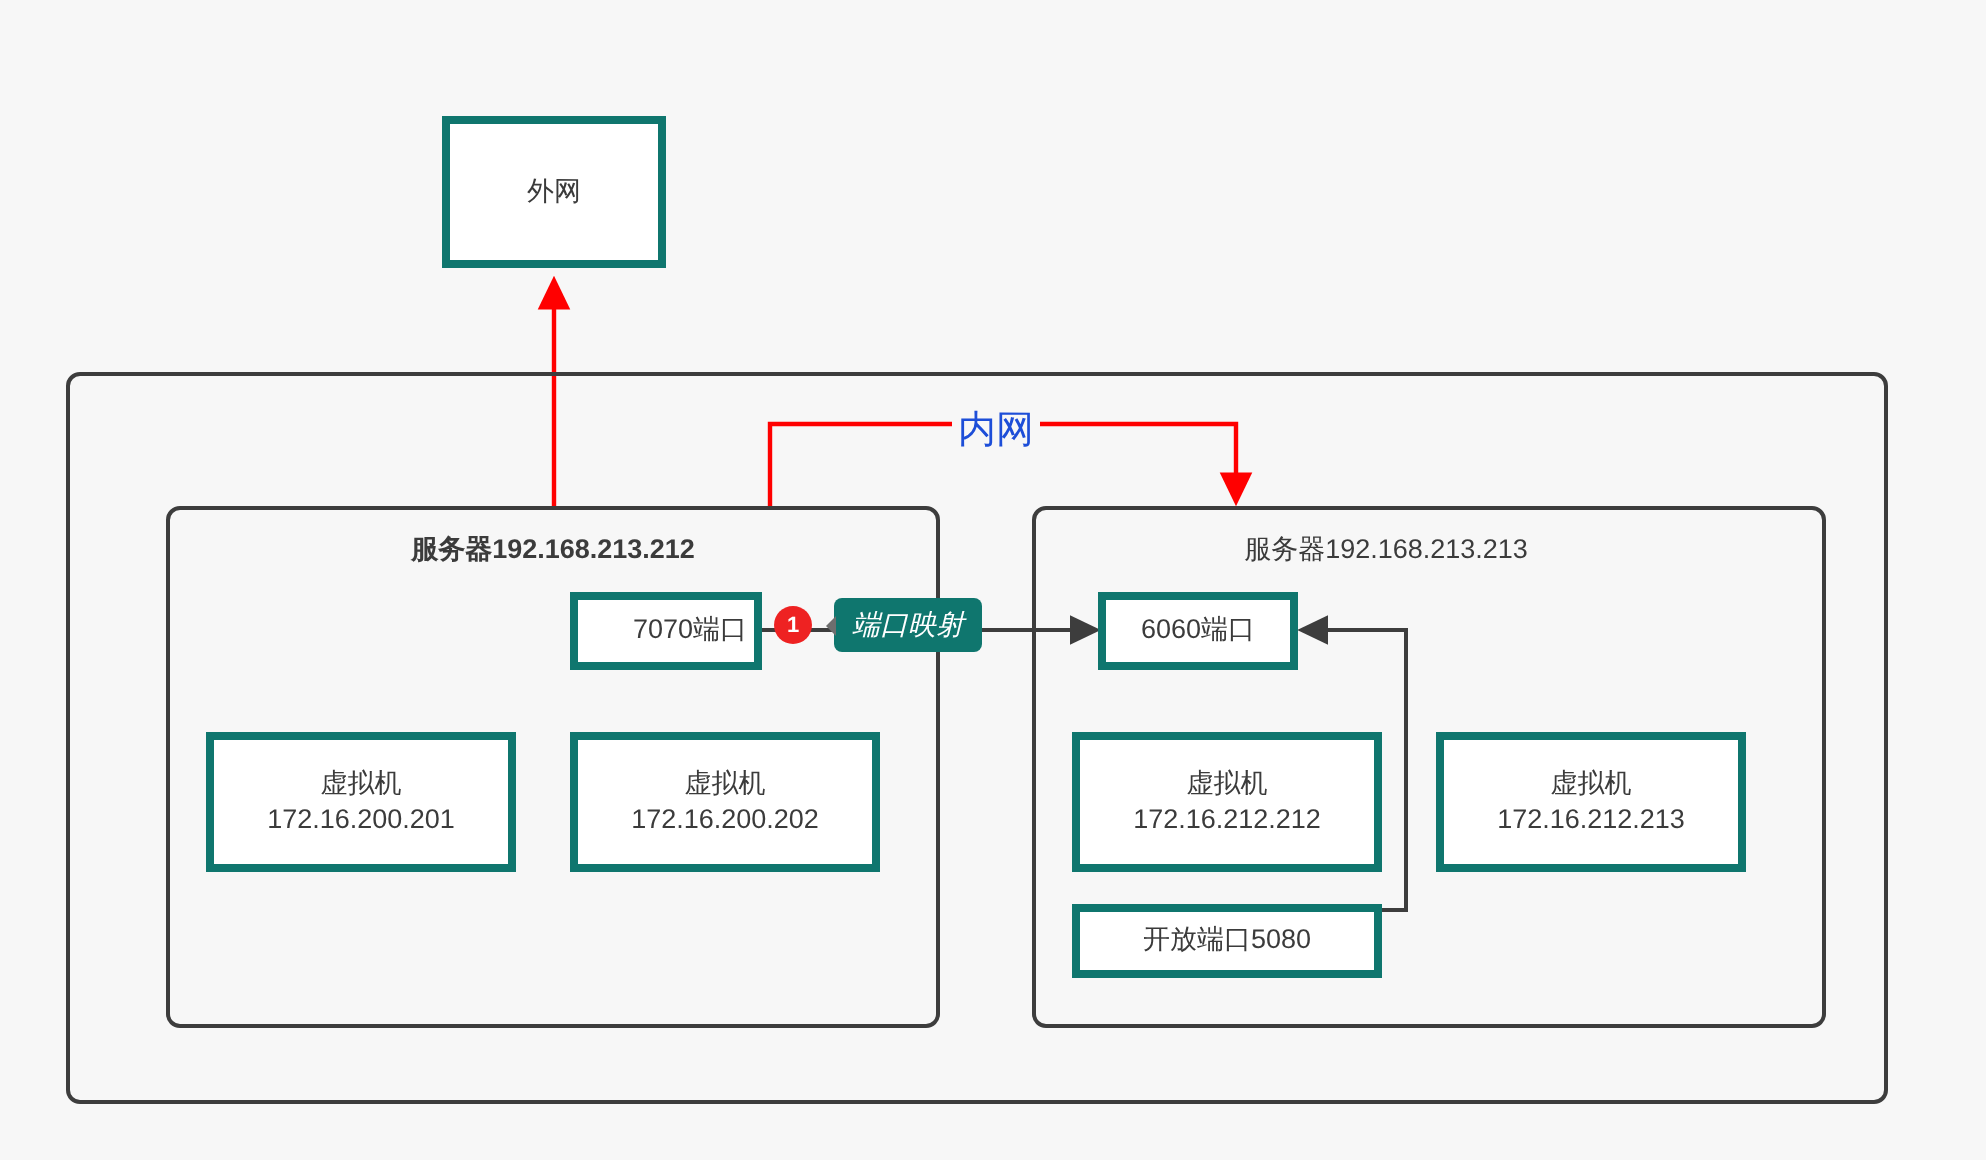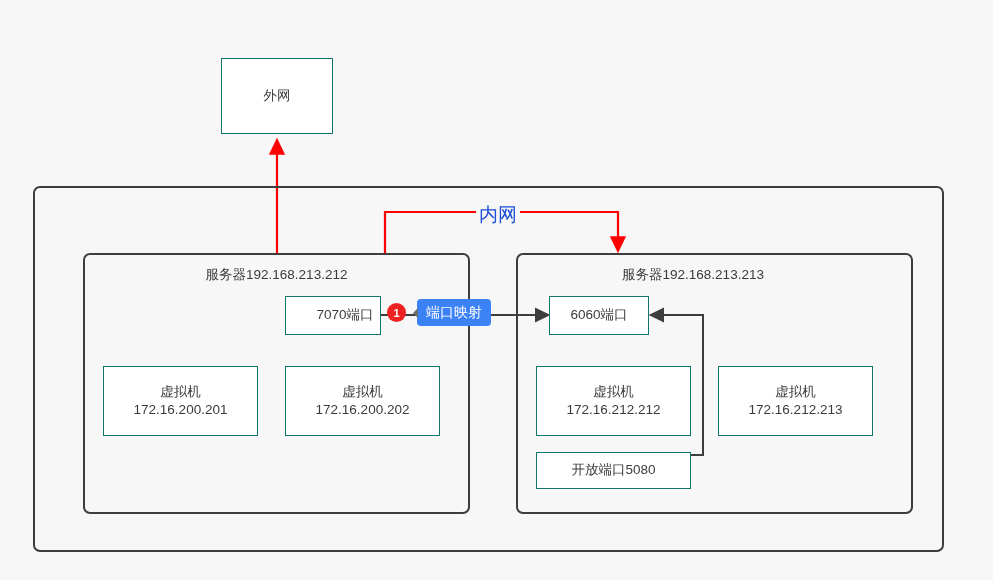--- a/index.html
+++ b/index.html
@@ -28,21 +28,21 @@
     left: 0;
     top: 0;
     width: 993px;
     height: 580px;
     pointer-events: none;
   }
   .node {
     position: absolute;
     box-sizing: border-box;
     background: #ffffff;
-    border: 1px solid #0f766e;
+    border: 4px solid #0f766e;
     display: flex;
     align-items: center;
     justify-content: center;
     text-align: center;
     line-height: 1.35;
     font-size: 13.5px;
     color: #3b3b3b;
     white-space: pre-line;
   }
   .container-box {
@@ -94,20 +94,21 @@
   #frame-server-right {
     left: 516px;
     top: 253px;
     width: 397px;
     height: 261px;
   }
   #label-server-left {
     left: 83px;
     top: 266px;
     width: 387px;
+    font-weight: bold;
   }
   #label-server-right {
     left: 516px;
     top: 266px;
     width: 354px;
   }
 
   
   #node-port-7070 {
     left: 285px;
@@ -179,29 +180,30 @@
     align-items: center;
     justify-content: center;
     z-index: 6;
   }
   #tooltip-port-mapping {
     position: absolute;
     left: 417px;
     top: 299px;
     height: 27px;
     padding: 0 9px;
-    background: #3b82f6;
+    background: #0f766e;
     color: #ffffff;
     border-radius: 4px;
     font-size: 14px;
     display: flex;
     align-items: center;
     justify-content: center;
     white-space: nowrap;
     z-index: 6;
+    font-style: italic;
   }
   #tooltip-port-mapping::before {
     content: "";
     position: absolute;
     left: -4px;
     top: 50%;
     transform: translateY(-50%);
     border-top: 5px solid transparent;
     border-bottom: 5px solid transparent;
     border-right: 5px solid #6e6e6e;

